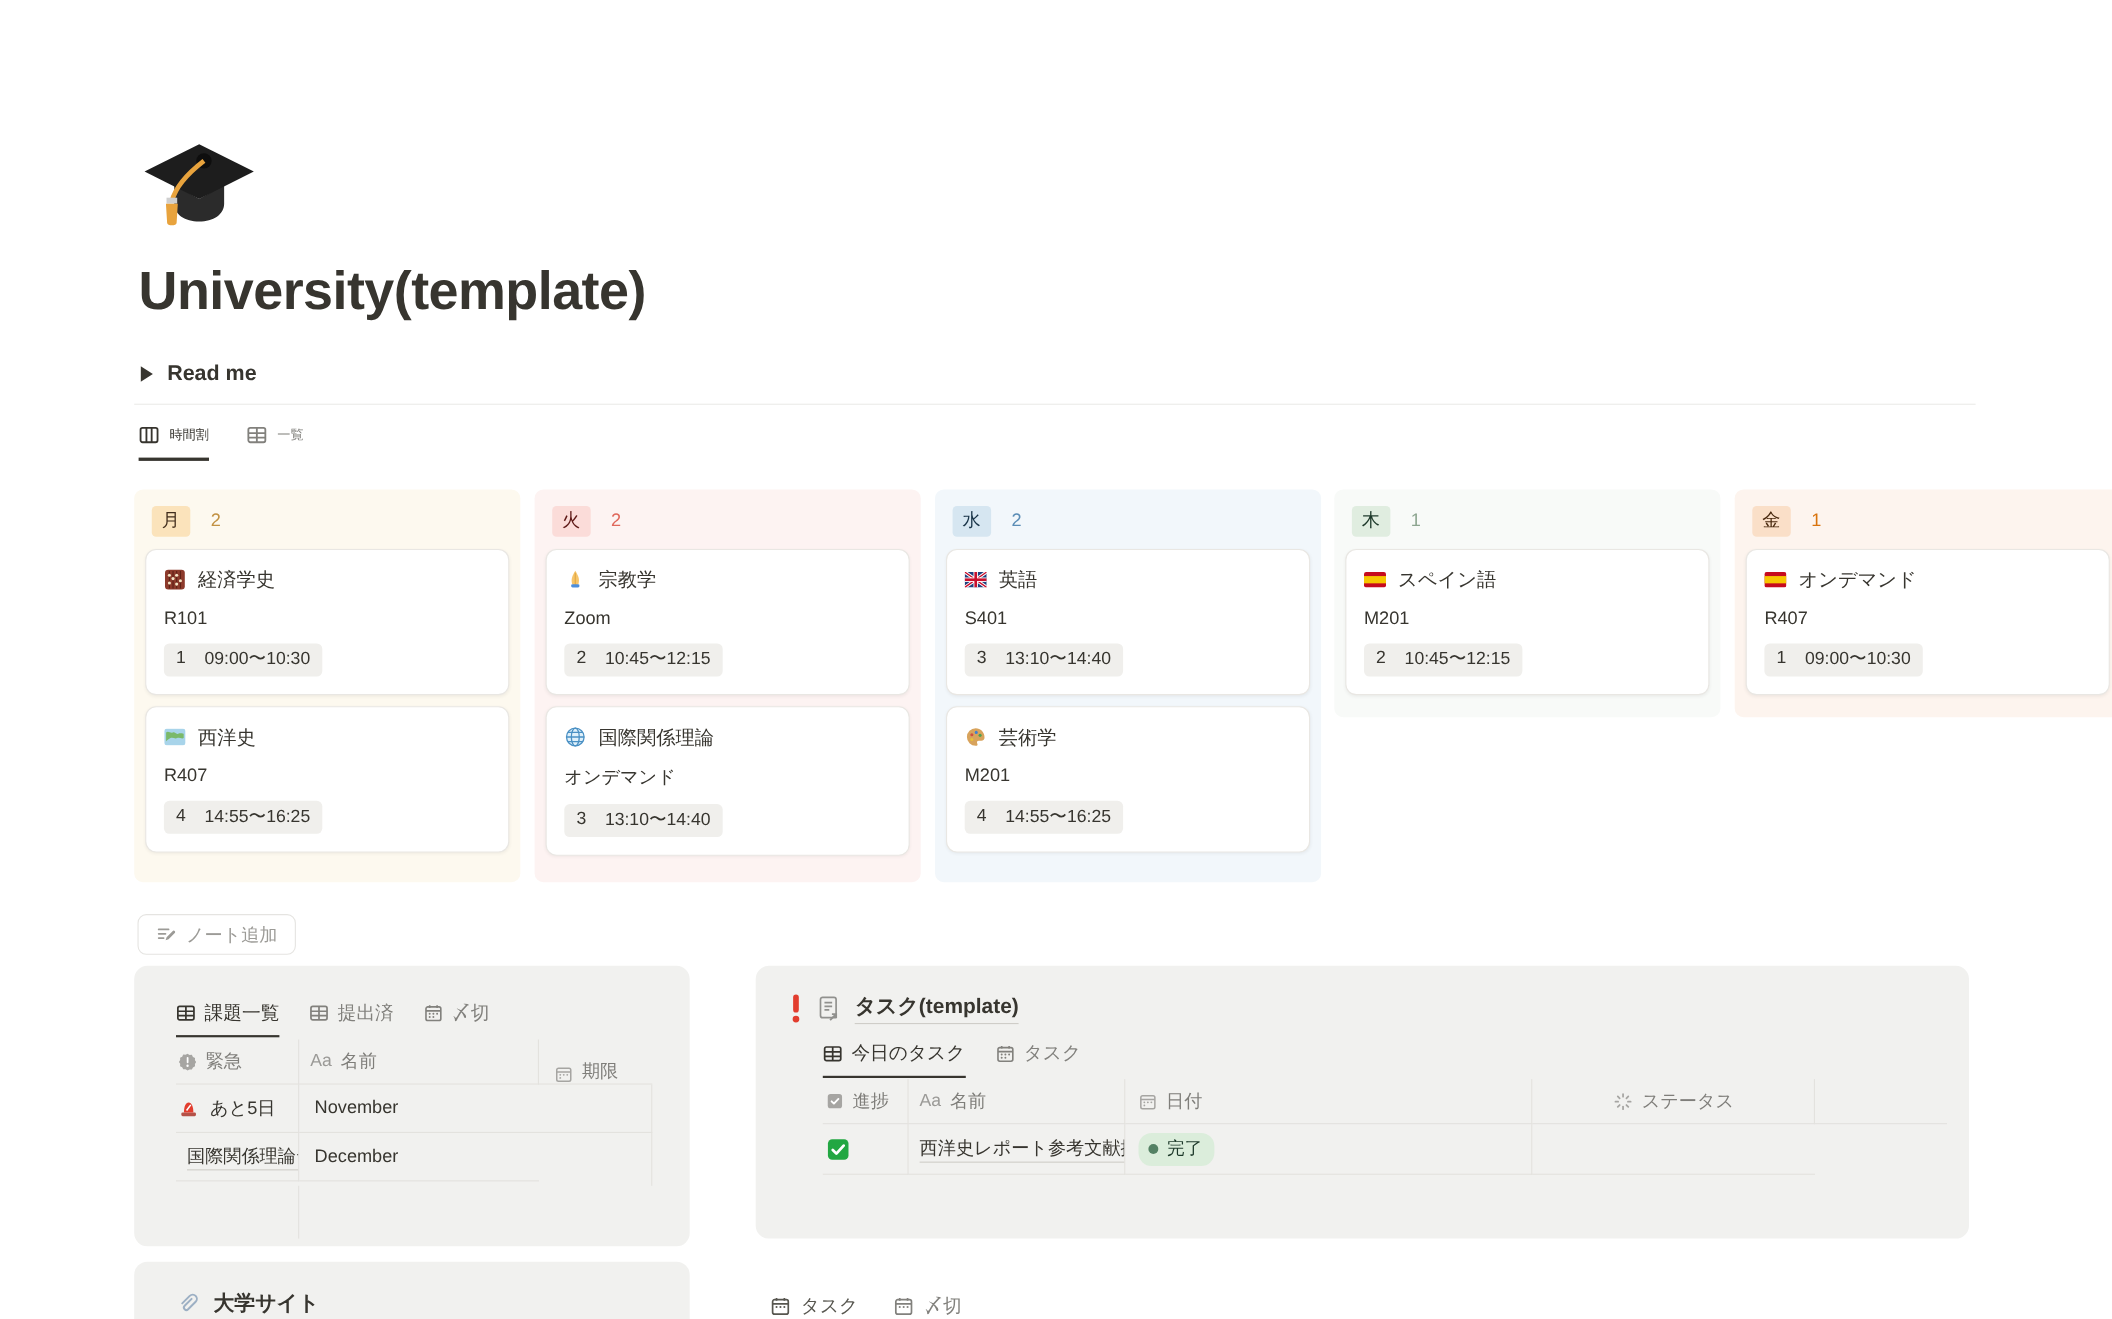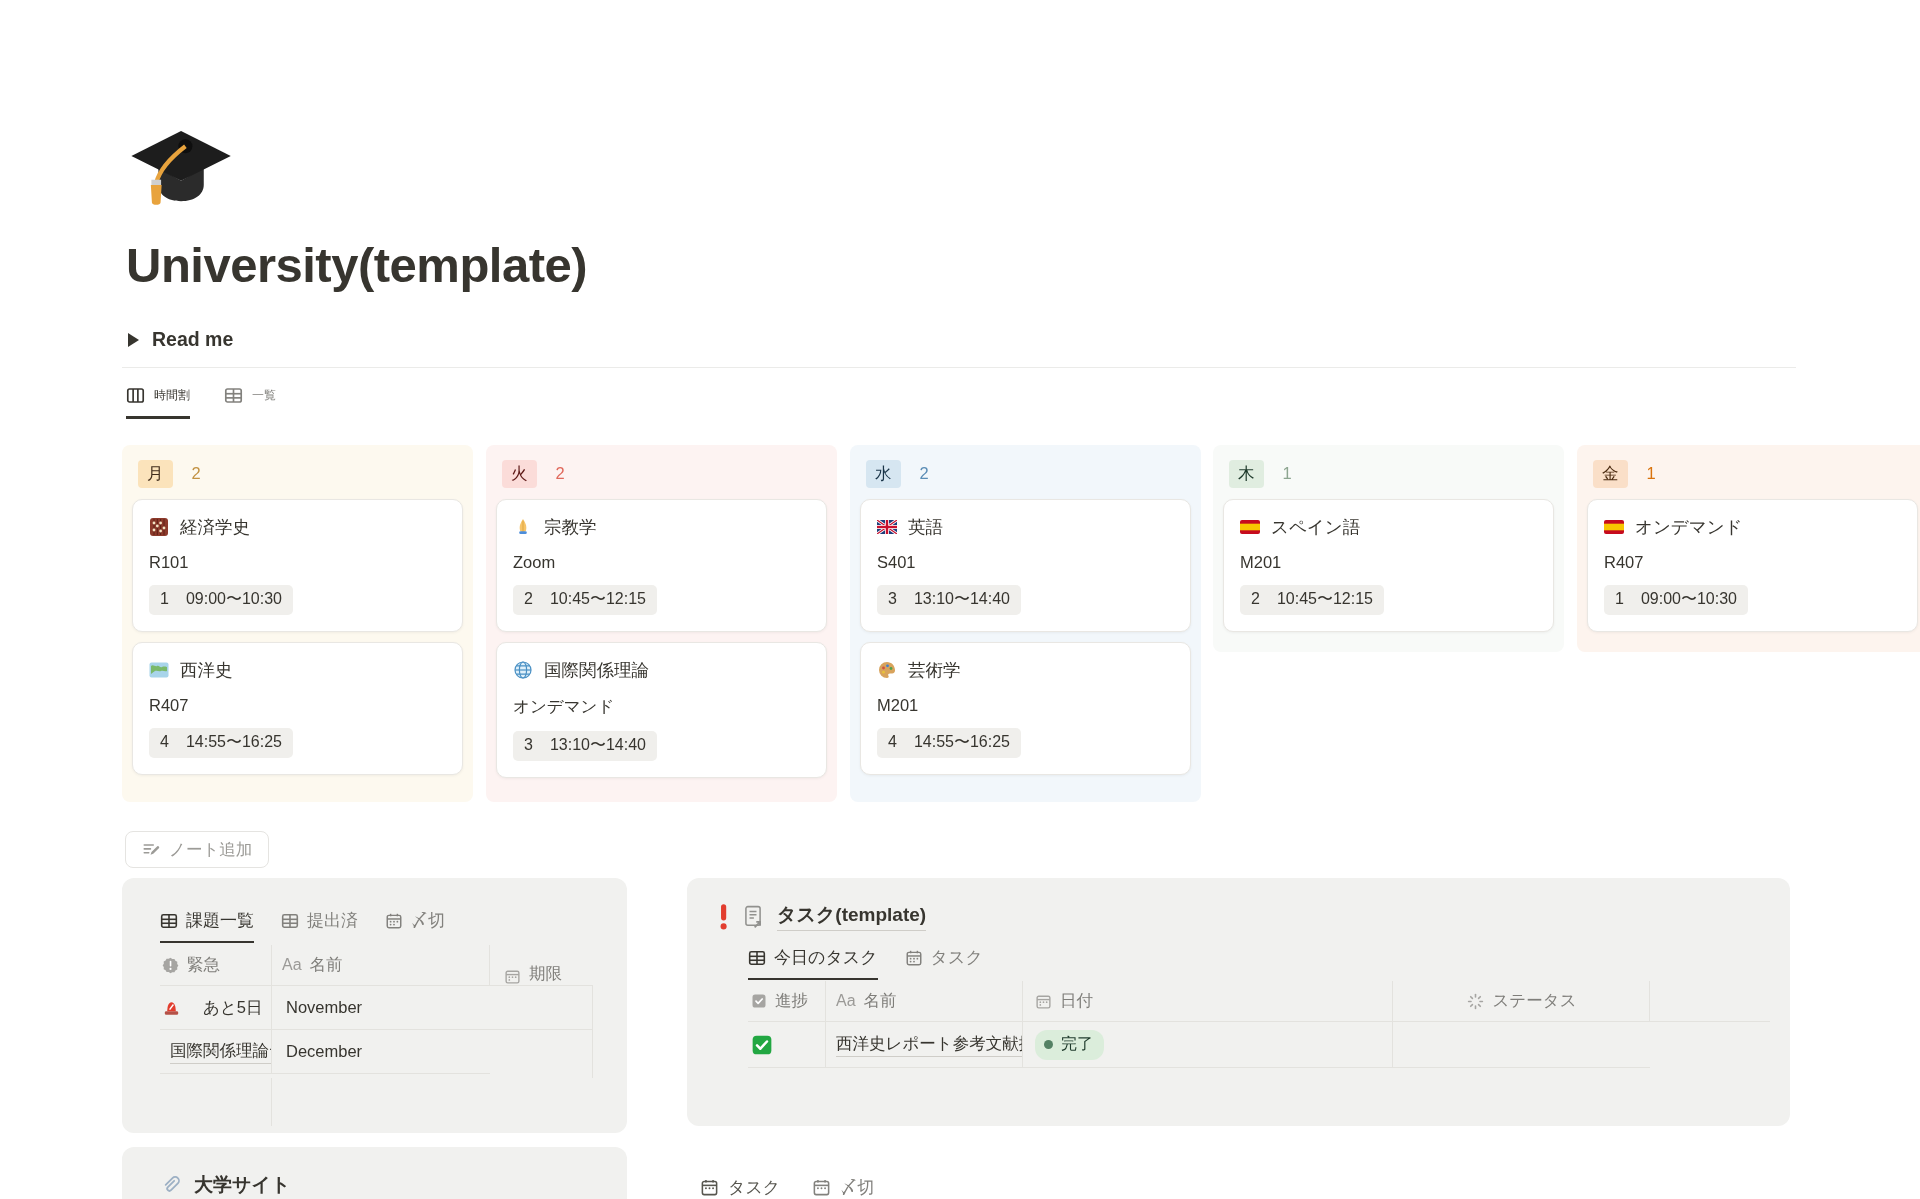--- a/index.html
+++ b/index.html
@@ -60,21 +60,21 @@
   .a-tabs { margin:31px 0 0 38px; }
   .a-table { margin:2px 34px 0 38px; display:grid; grid-template-columns:112px 218px 103px; }
   .cell { display:flex; align-items:center; overflow:hidden; white-space:nowrap; font-size:16.5px; }
   .hcell { color:#7f7e7a; gap:8px; }
   .rb { border-right:1px solid #e3e2de; }
   .bb { border-bottom:1px solid #e3e2de; }
   .a-table .cell { height:41px; padding:0 8px 0 2px; }
   .a-table .rowcell { height:44px; }
   .aa { font-size:16px; color:#9b9a97; }
   .linktext { border-bottom:1.5px solid #cfcdc8; padding-bottom:1px; cursor:pointer; }
-  .urgent-val { display:flex; align-items:center; gap:22px; }
+  .urgent-val { display:flex; align-items:center; gap:10px; }
 
   
   .links-row { display:flex; align-items:center; gap:13px; margin:25px 0 0 38px; font-size:19px; font-weight:600; }
 
   
   .t-title { display:flex; align-items:center; gap:13px; margin:24px 0 0 31px; }
   .t-title .ttl { font-size:19px; font-weight:600; border-bottom:1.5px solid #cfcdc8; padding-bottom:2px; cursor:pointer; }
   .t-tabs { margin:15px 0 0 61px; }
   .t-table { margin:1px 20px 0 61px; display:grid; grid-template-columns:78px 197px 370px 257px 1fr; }
   .t-table .cell { height:41px; padding:0 10px 0 3px; }

